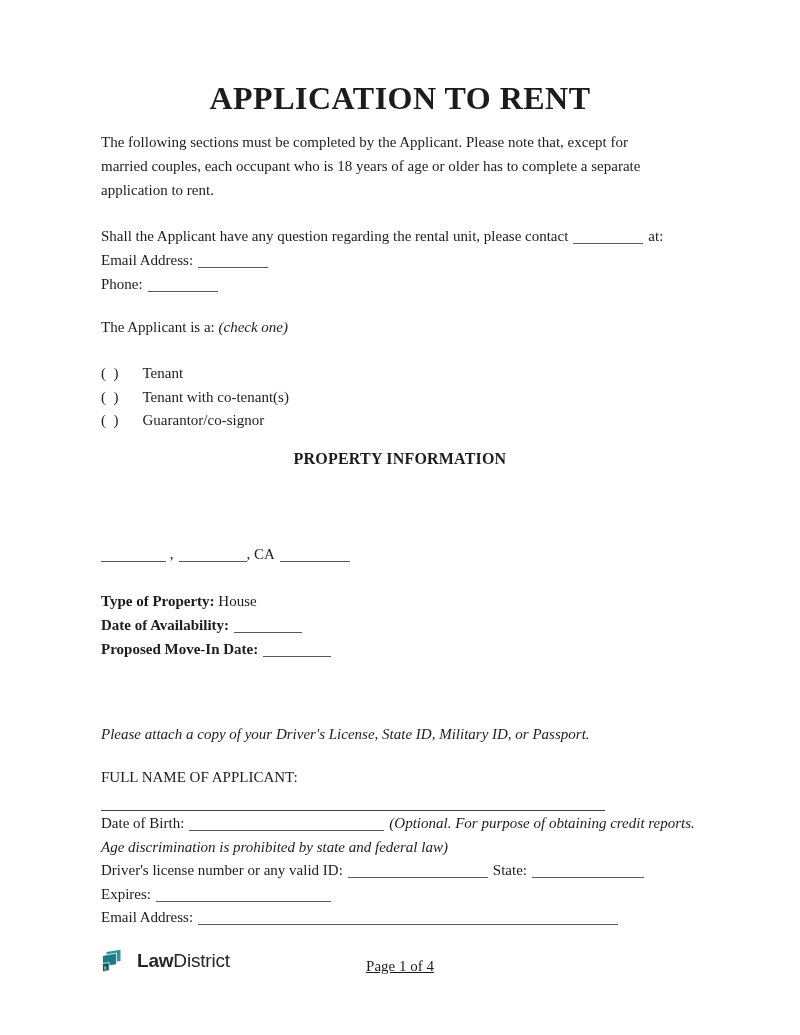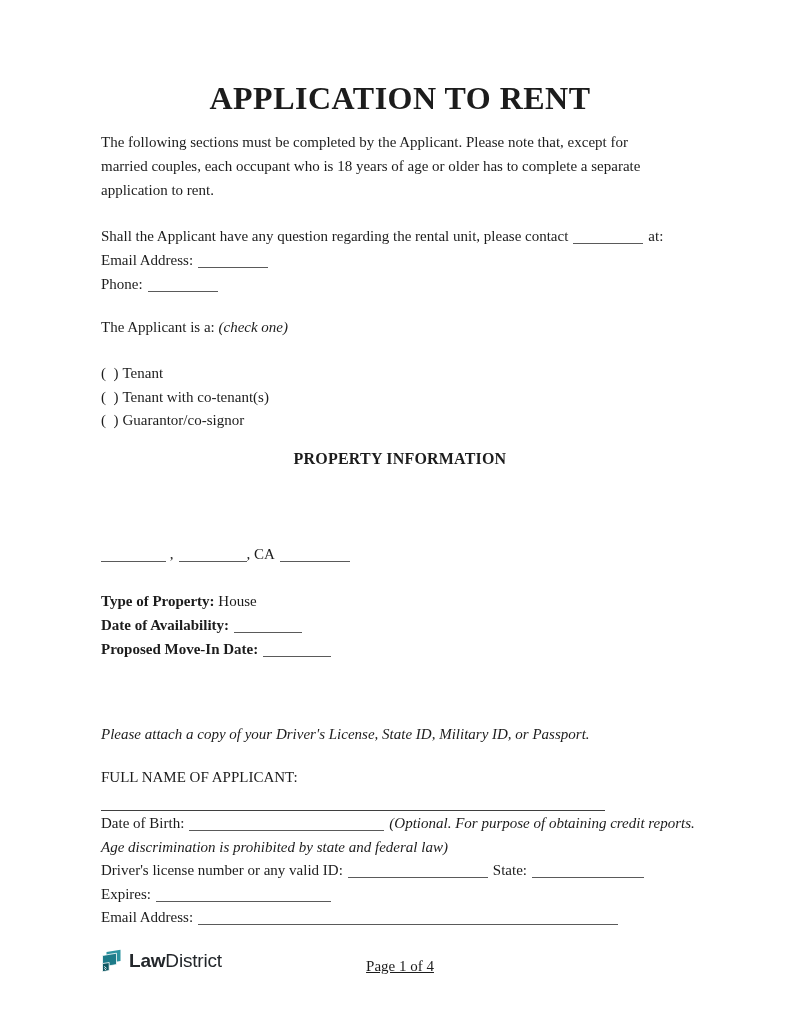--- a/index.html
+++ b/index.html
@@ -22,24 +22,24 @@
   }
   .mlr{margin:0 5px;}
   .ml{margin-left:5px;}
   .w65{width:65px}.w68{width:68px}.w70{width:70px}
   .w112{width:112px}.w140{width:140px}.w175{width:175px}
   .w195{width:195px}.w420{width:420px}
   .name-line{position:absolute;left:101px;width:504px;height:10px;border-bottom:1px solid #3f3f3f;}
   .dob-wrap{width:600px;line-height:24px;}
   .opt-row{line-height:23.5px;}
   .opt-mark{white-space:pre;}
-  .opt-label{margin-left:4px;}
+  .opt-label{margin-left:24px;}
   .sep{white-space:pre;}
   .footer-brand{
-    display:flex;align-items:center;gap:7px;
+    display:flex;align-items:center;gap:15px;
     font-family:"Liberation Sans","DejaVu Sans",sans-serif;
     font-size:19px;color:#23272b;letter-spacing:-0.2px;
   }
   .brand-law{font-weight:700;}
   .brand-district{font-weight:400;}
   .page-num{font-size:15px;text-decoration:underline;}
 </style>
 </head>
 <body>
 

